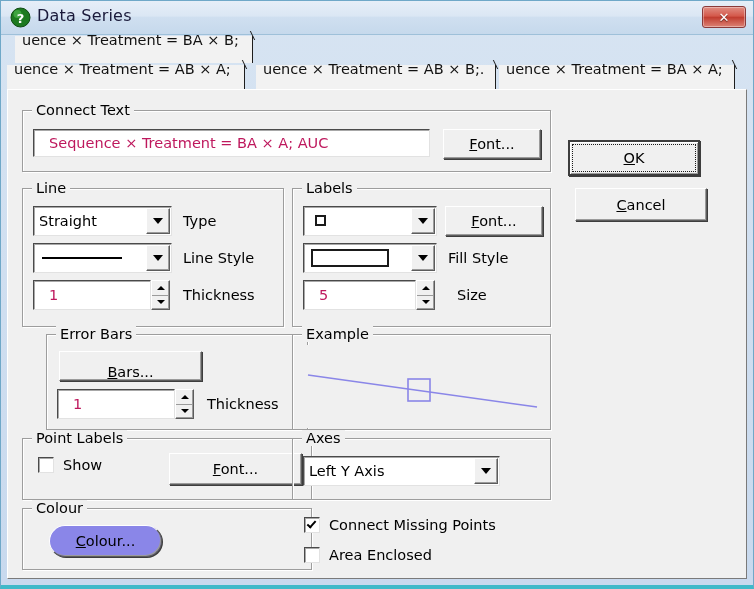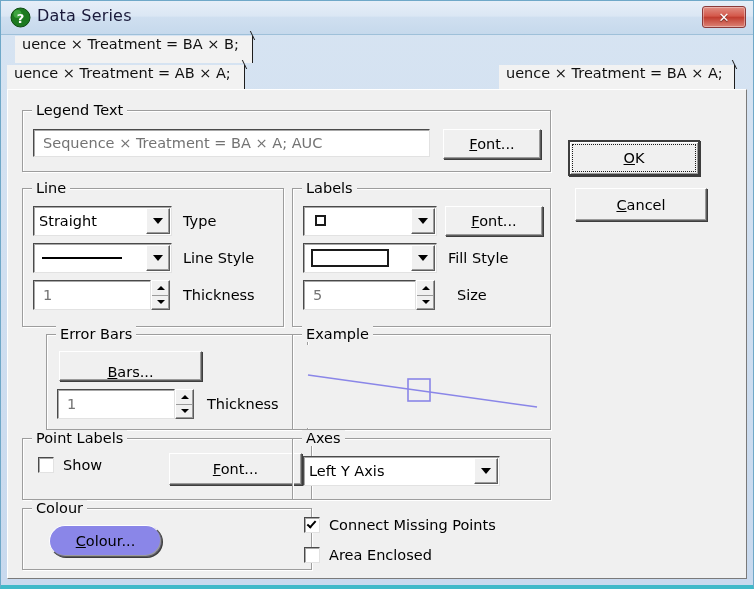--- a/index.html
+++ b/index.html
@@ -55,22 +55,22 @@
     position:absolute;left:6px;top:34px;right:6px;height:56px;
   }
   .tab{
     position:absolute;height:27px;
     box-sizing:border-box;
     background:#f2f2f2;
     border-right:1px solid #1d1d1d;
     font-size:14.5px;color:#111;
     font-family:"DejaVu Sans",sans-serif;
     white-space:nowrap;
-    display:flex;align-items:flex-start;
-    padding:0 9px 7px 7px;
+    display:flex;align-items:flex-end;
+    padding:0 9px 15px 7px;
     cursor:pointer;
   }
   .tab .tab-slant{
     position:absolute;right:-1px;top:-5px;width:10px;height:9px;
     border-right:1px solid #1d1d1d;
     transform:skewX(26deg);
   }
   .tab.row1{ top:1px; }
   .tab.row2{ top:30px; }
 
@@ -107,24 +107,24 @@
   }
 
   
   .textbox{
     position:absolute;box-sizing:border-box;
     background:#ffffff;
     border:1px solid #7f7f7f;
     border-top-color:#4a4a4a;border-left-color:#4a4a4a;
     border-right-color:#e2e2e2;border-bottom-color:#e2e2e2;
     box-shadow:inset 1px 1px 0 #a8a8a8;
-    font-size:14.5px;color:#737373;
+    font-size:14.5px;color:#be185d;
     font-family:"DejaVu Sans",sans-serif;
     display:flex;align-items:center;
-    padding-left:9px;
+    padding-left:15px;
     white-space:nowrap;overflow:hidden;
     cursor:text;
   }
 
   
   .button{
     position:absolute;box-sizing:border-box;
     background:#f0f0f0;
     border:1px solid #6d6d6d;
     border-top-color:#ffffff;border-left-color:#ffffff;
@@ -278,30 +278,34 @@
   <div class="tabstrip">
     <div class="tab row1" style="left:8px;width:238px;">
       <span>uence × Treatment = BA × B;</span>
       <span class="tab-slant"></span>
     </div>
 
     <div class="tab row2" style="left:0px;width:238px;">
       <span>uence × Treatment = AB × A;</span>
       <span class="tab-slant"></span>
     </div>
+    <div class="tab row2" style="left:249px;width:240px;">
+      <span>uence × Treatment = AB × B;.</span>
+      <span class="tab-slant"></span>
+    </div>
     <div class="tab row2" style="left:492px;width:236px;">
       <span>uence × Treatment = BA × A;</span>
       <span class="tab-slant"></span>
     </div>
   </div>
 
   <div class="client">
 
     <div class="group" style="left:14px;top:20px;width:529px;height:62px;">
-      <span class="glabel">Legend Text</span>
+      <span class="glabel">Connect Text</span>
       <div class="textbox" style="left:10px;top:18px;width:397px;height:28px;">Sequence × Treatment = BA × A; AUC</div>
       <div class="button" style="left:420px;top:18px;width:98px;height:30px;">
         <span><span class="u">F</span>ont...</span>
       </div>
     </div>
 
     <div class="button default" style="left:560px;top:50px;width:132px;height:36px;">
       <span class="focusring"></span>
       <span><span class="u">O</span>K</span>
     </div>

